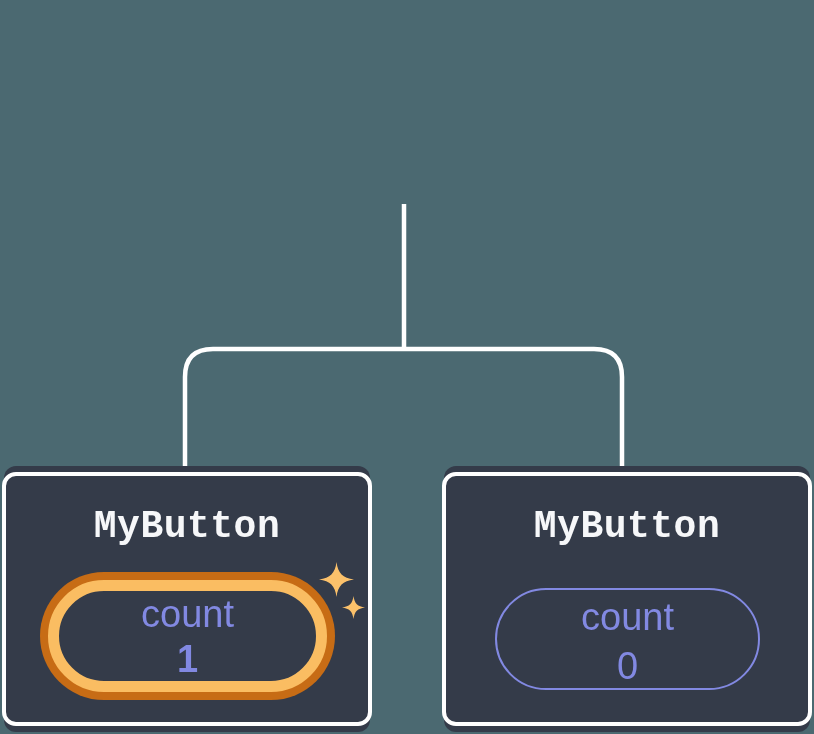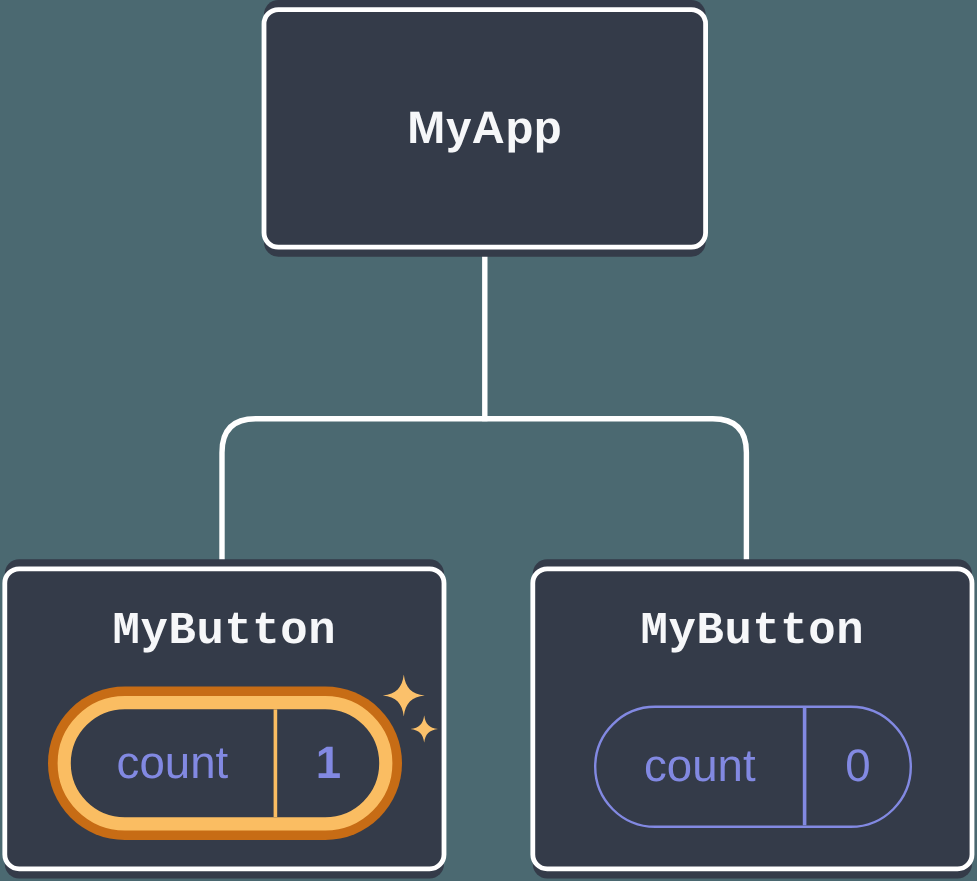--- a/index.html
+++ b/index.html
@@ -53,20 +53,21 @@
   }
   .child-title{
     position:absolute;left:0;top:29px;width:100%;font-family:Liberation Mono, monospace;
   }
   .pill{
     position:absolute;
     border-radius:999px;
     display:flex;
     align-items:stretch;
     overflow:hidden;
+    flex-direction:column;
   }
   .pill-highlight{
     left:42px;top:104px;width:279px;height:112px;
     border:11px solid var(--ring-inner);
     box-shadow:0 0 0 8px var(--ring-outer);
     background:var(--node-fill);
   }
   .pill-plain{
     left:49px;top:112px;width:265px;height:102px;
     border:2.5px solid var(--purple);
@@ -95,23 +96,20 @@
 </head>
 <body>
 
 <div class="stage">
 
   <svg class="connector-svg" viewBox="0 0 814 734" xmlns="http://www.w3.org/2000/svg" aria-hidden="true">
     <path d="M404 204 L404 351" stroke="#FFFFFF" stroke-width="4.5" fill="none"></path>
     <path d="M185 476 L185 377 Q185 349 213 349 L594 349 Q622 349 622 377 L622 476" stroke="#FFFFFF" stroke-width="4.5" fill="none"></path>
   </svg>
 
-  <div class="node node-root">
-    <div class="node-title">MyApp</div>
-  </div>
 
   <div class="node node-child-left">
     <div class="node-title child-title">MyButton</div>
     <div class="pill pill-highlight">
       <div class="pill-key">count</div>
       <div class="pill-divider"></div>
       <div class="pill-value bold">1</div>
     </div>
   </div>
 

